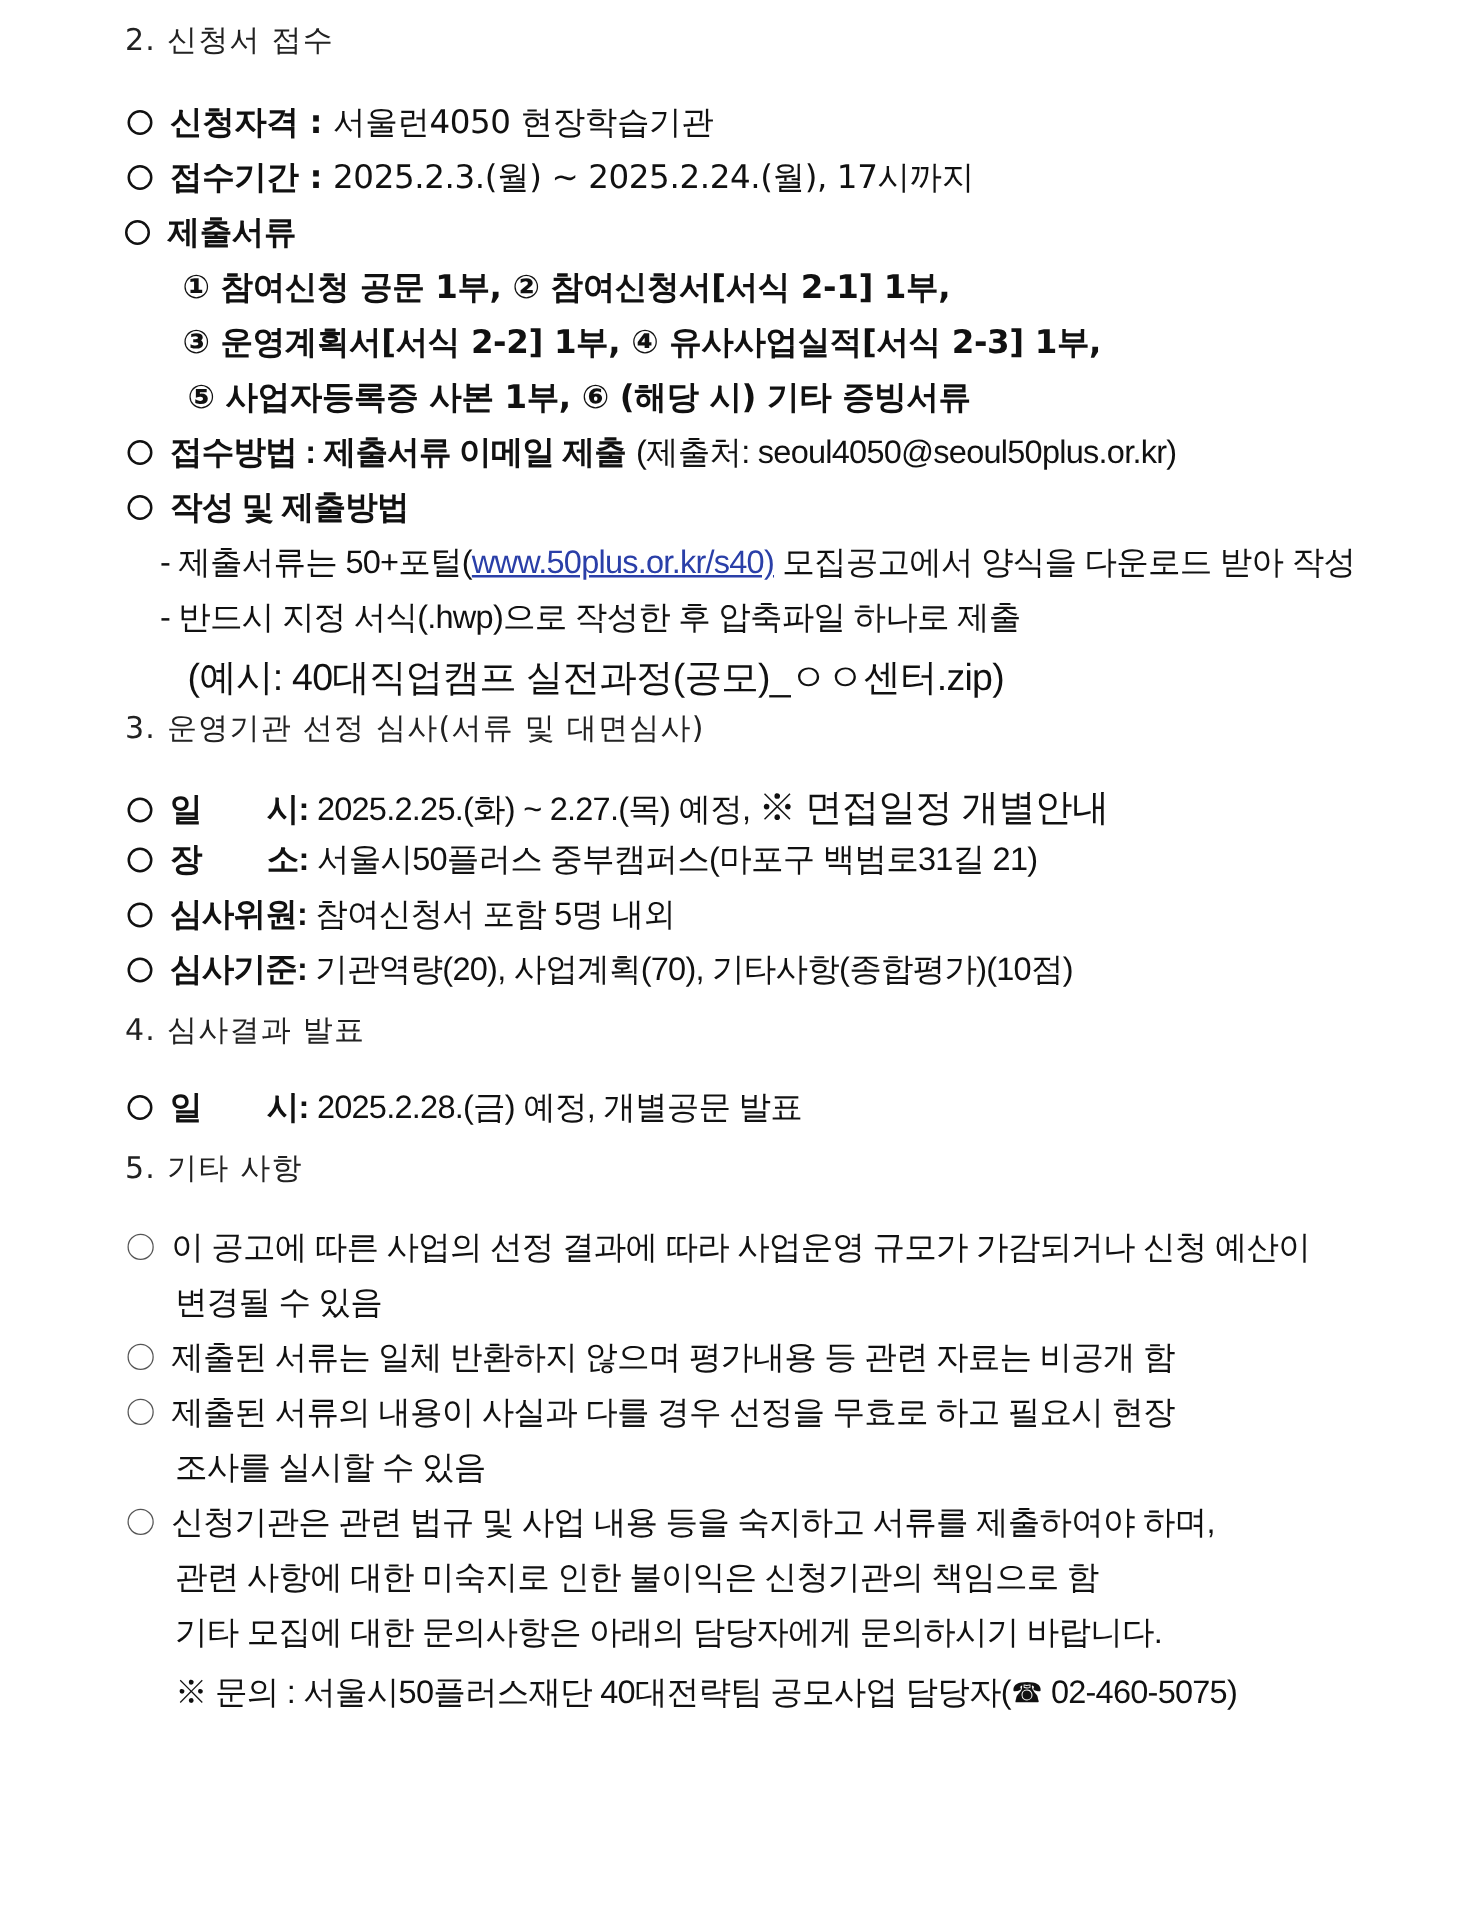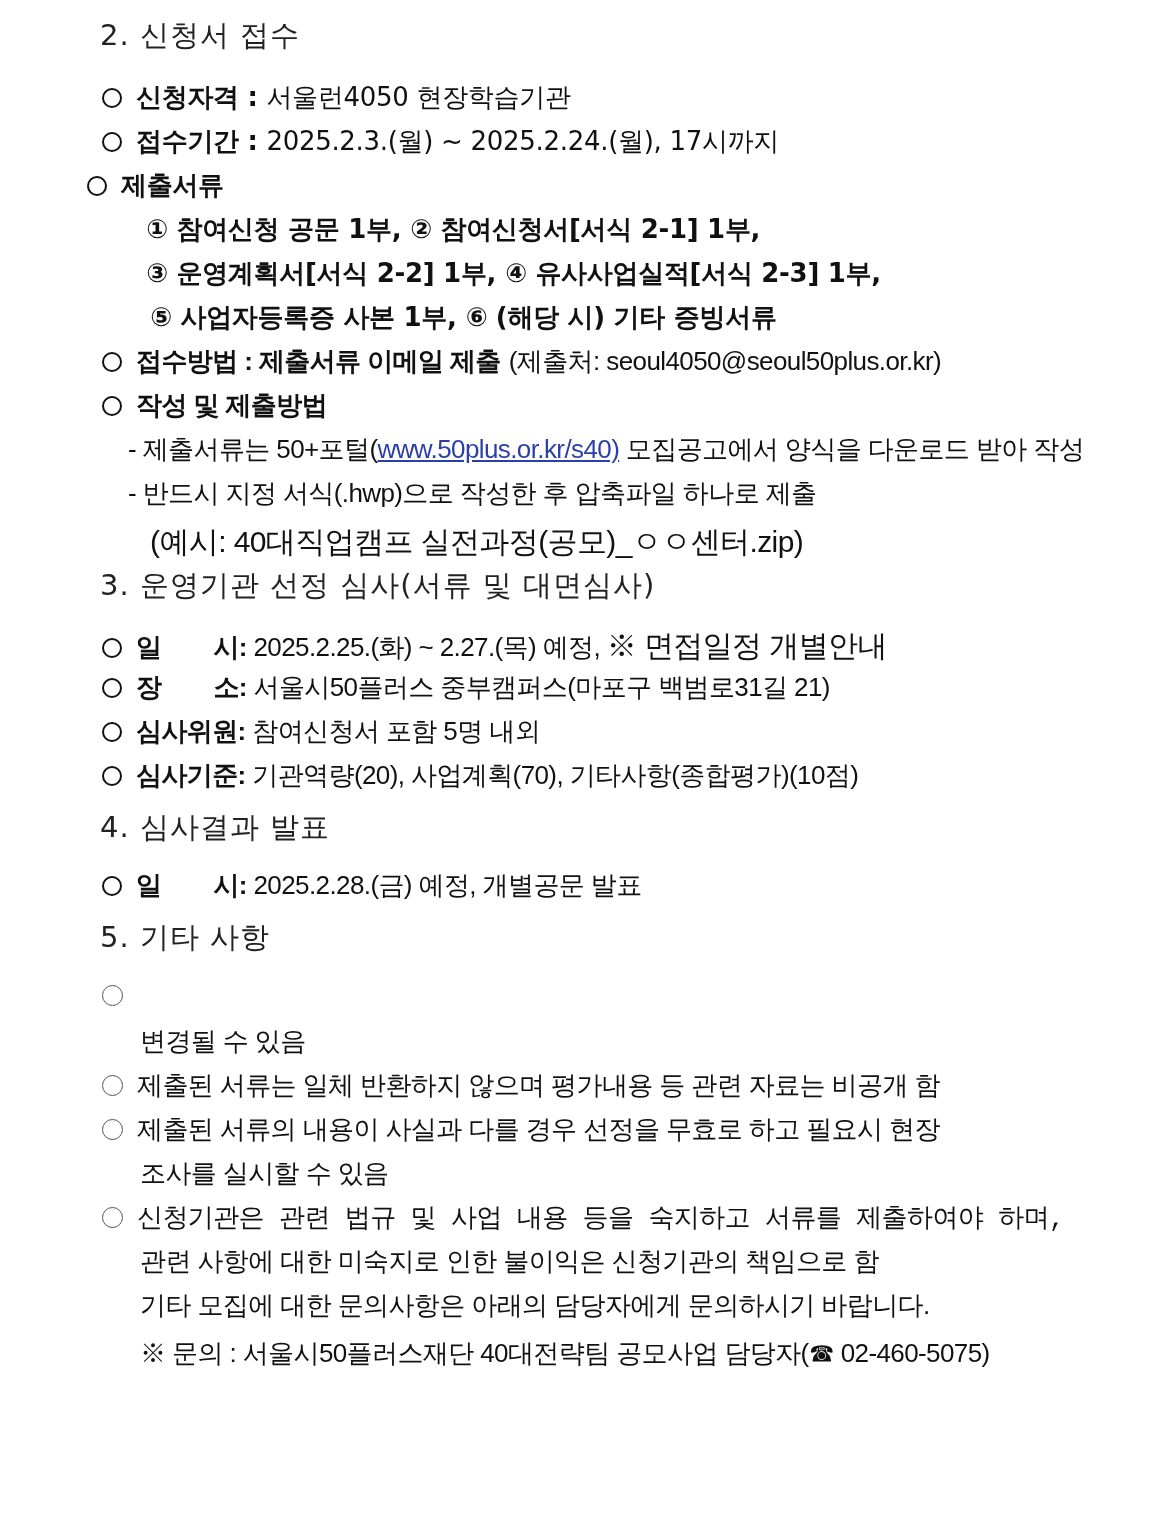--- a/index.html
+++ b/index.html
@@ -1,19 +1,19 @@
 <!DOCTYPE html>
 <html><head>
 <meta charset="utf-8">
 <style>
   html, body { margin:0; padding:0; background:#ffffff; }
   body { width:1170px; height:1530px; position:relative; overflow:hidden;
          font-family:"DejaVu Sans","Liberation Sans",sans-serif; color:#111; }
   .line { position:absolute; white-space:nowrap; }
-  .h { font-size:29px; color:#222; letter-spacing:1px; }
+  .h { font-size:24px; color:#222; letter-spacing:1px; }
   .t { font-size:26px; letter-spacing:-0.3px; }
   .b { font-weight:bold; }
   .circ { display:inline-block; width:20px; height:20px; border:2px solid #111; border-radius:50%;
           vertical-align:-2px; margin-right:14px; box-sizing:border-box; }
   .circ.light { border:1.5px solid #555; width:21px; height:21px; }
   .narrow { font-family:"Liberation Sans",sans-serif; letter-spacing:-0.6px;text-align:center; }
   .link { color:#2a3fa8; text-decoration:underline; }
   .sm { font-size:30px; }
   .gap { display:inline-block; width:52px; }
 </style>
@@ -23,21 +23,21 @@
 <div class="line h" style="left:100px;top:16px;">2. 신청서 접수</div>
 
 <div class="line t" style="left:102px;top:80px;">
   <span class="circ"></span><span class="b">신청자격</span><span class="b"> : </span><span>서울런4050 현장학습기관</span>
 </div>
 
 <div class="line t" style="left:102px;top:124px;">
   <span class="circ"></span><span class="b">접수기간</span><span class="b"> : </span><span>2025.2.3.(월) ~ 2025.2.24.(월), 17시까지</span>
 </div>
 
-<div class="line t" style="left:87px;top:168px;">
+<div class="line t" style="left:100px;top:168px;">
   <span class="circ"></span><span class="b">제출서류</span>
 </div>
 <div class="line t b" style="left:146px;top:212px;">① 참여신청 공문 1부, ② 참여신청서[서식 2-1] 1부,</div>
 <div class="line t b" style="left:146px;top:256px;">③ 운영계획서[서식 2-2] 1부, ④ 유사사업실적[서식 2-3] 1부,</div>
 <div class="line t b" style="left:150px;top:300px;text-align:right;">⑤ 사업자등록증 사본 1부, ⑥ (해당 시) 기타 증빙서류</div>
 
 <div class="line t" style="left:102px;top:344px;">
   <span class="circ"></span><span class="b narrow">접수방법</span><span class="b narrow"> : </span><span class="b narrow">제출서류 이메일 제출</span> <span class="narrow">(제출처: seoul4050@seoul50plus.or.kr)</span>
 </div>
 
@@ -66,34 +66,34 @@
 </div>
 
 <div class="line h" style="left:100px;top:808px;">4. 심사결과 발표</div>
 <div class="line t narrow" style="left:102px;top:868px;">
   <span class="circ"></span><span class="b">일</span><span class="gap"></span><span class="b">시:</span> <span>2025.2.28.(금) 예정, 개별공문 발표</span>
 </div>
 
 <div class="line h" style="left:100px;top:918px;">5. 기타 사항</div>
 
 <div class="line t narrow" style="left:102px;top:980px;">
-  <span class="circ light"></span>
+  <span class="circ light"></span><span>이 공고에 따른 사업의 선정 결과에 따라 사업운영 규모가 가감되거나 신청 예산이</span>
 </div>
 <div class="line t narrow" style="left:140px;top:1024px;">변경될 수 있음</div>
 
 <div class="line t narrow" style="left:102px;top:1068px;">
   <span class="circ light"></span><span>제출된 서류는 일체 반환하지 않으며 평가내용 등 관련 자료는 비공개 함</span>
 </div>
 
 <div class="line t narrow" style="left:102px;top:1112px;">
   <span class="circ light"></span><span>제출된 서류의 내용이 사실과 다를 경우 선정을 무효로 하고 필요시 현장</span>
 </div>
 <div class="line t narrow" style="left:140px;top:1156px;">조사를 실시할 수 있음</div>
 
-<div class="line t narrow" style="left:102px;top:1200px;font-family:Liberation Mono, monospace;">
+<div class="line t narrow" style="left:102px;top:1200px;">
   <span class="circ light"></span><span>신청기관은 관련 법규 및 사업 내용 등을 숙지하고 서류를 제출하여야 하며,</span>
 </div>
 <div class="line t narrow" style="left:140px;top:1244px;">관련 사항에 대한 미숙지로 인한 불이익은 신청기관의 책임으로 함</div>
 <div class="line t narrow" style="left:140px;top:1288px;">기타 모집에 대한 문의사항은 아래의 담당자에게 문의하시기 바랍니다.</div>
 
 <div class="line t narrow" style="left:140px;top:1336px;">
   <span>※ 문의 : 서울시50플러스재단 40대전략팀 공모사업 담당자(</span><span>☎</span><span> 02-460-5075)</span>
 </div>
 
 </body></html>

